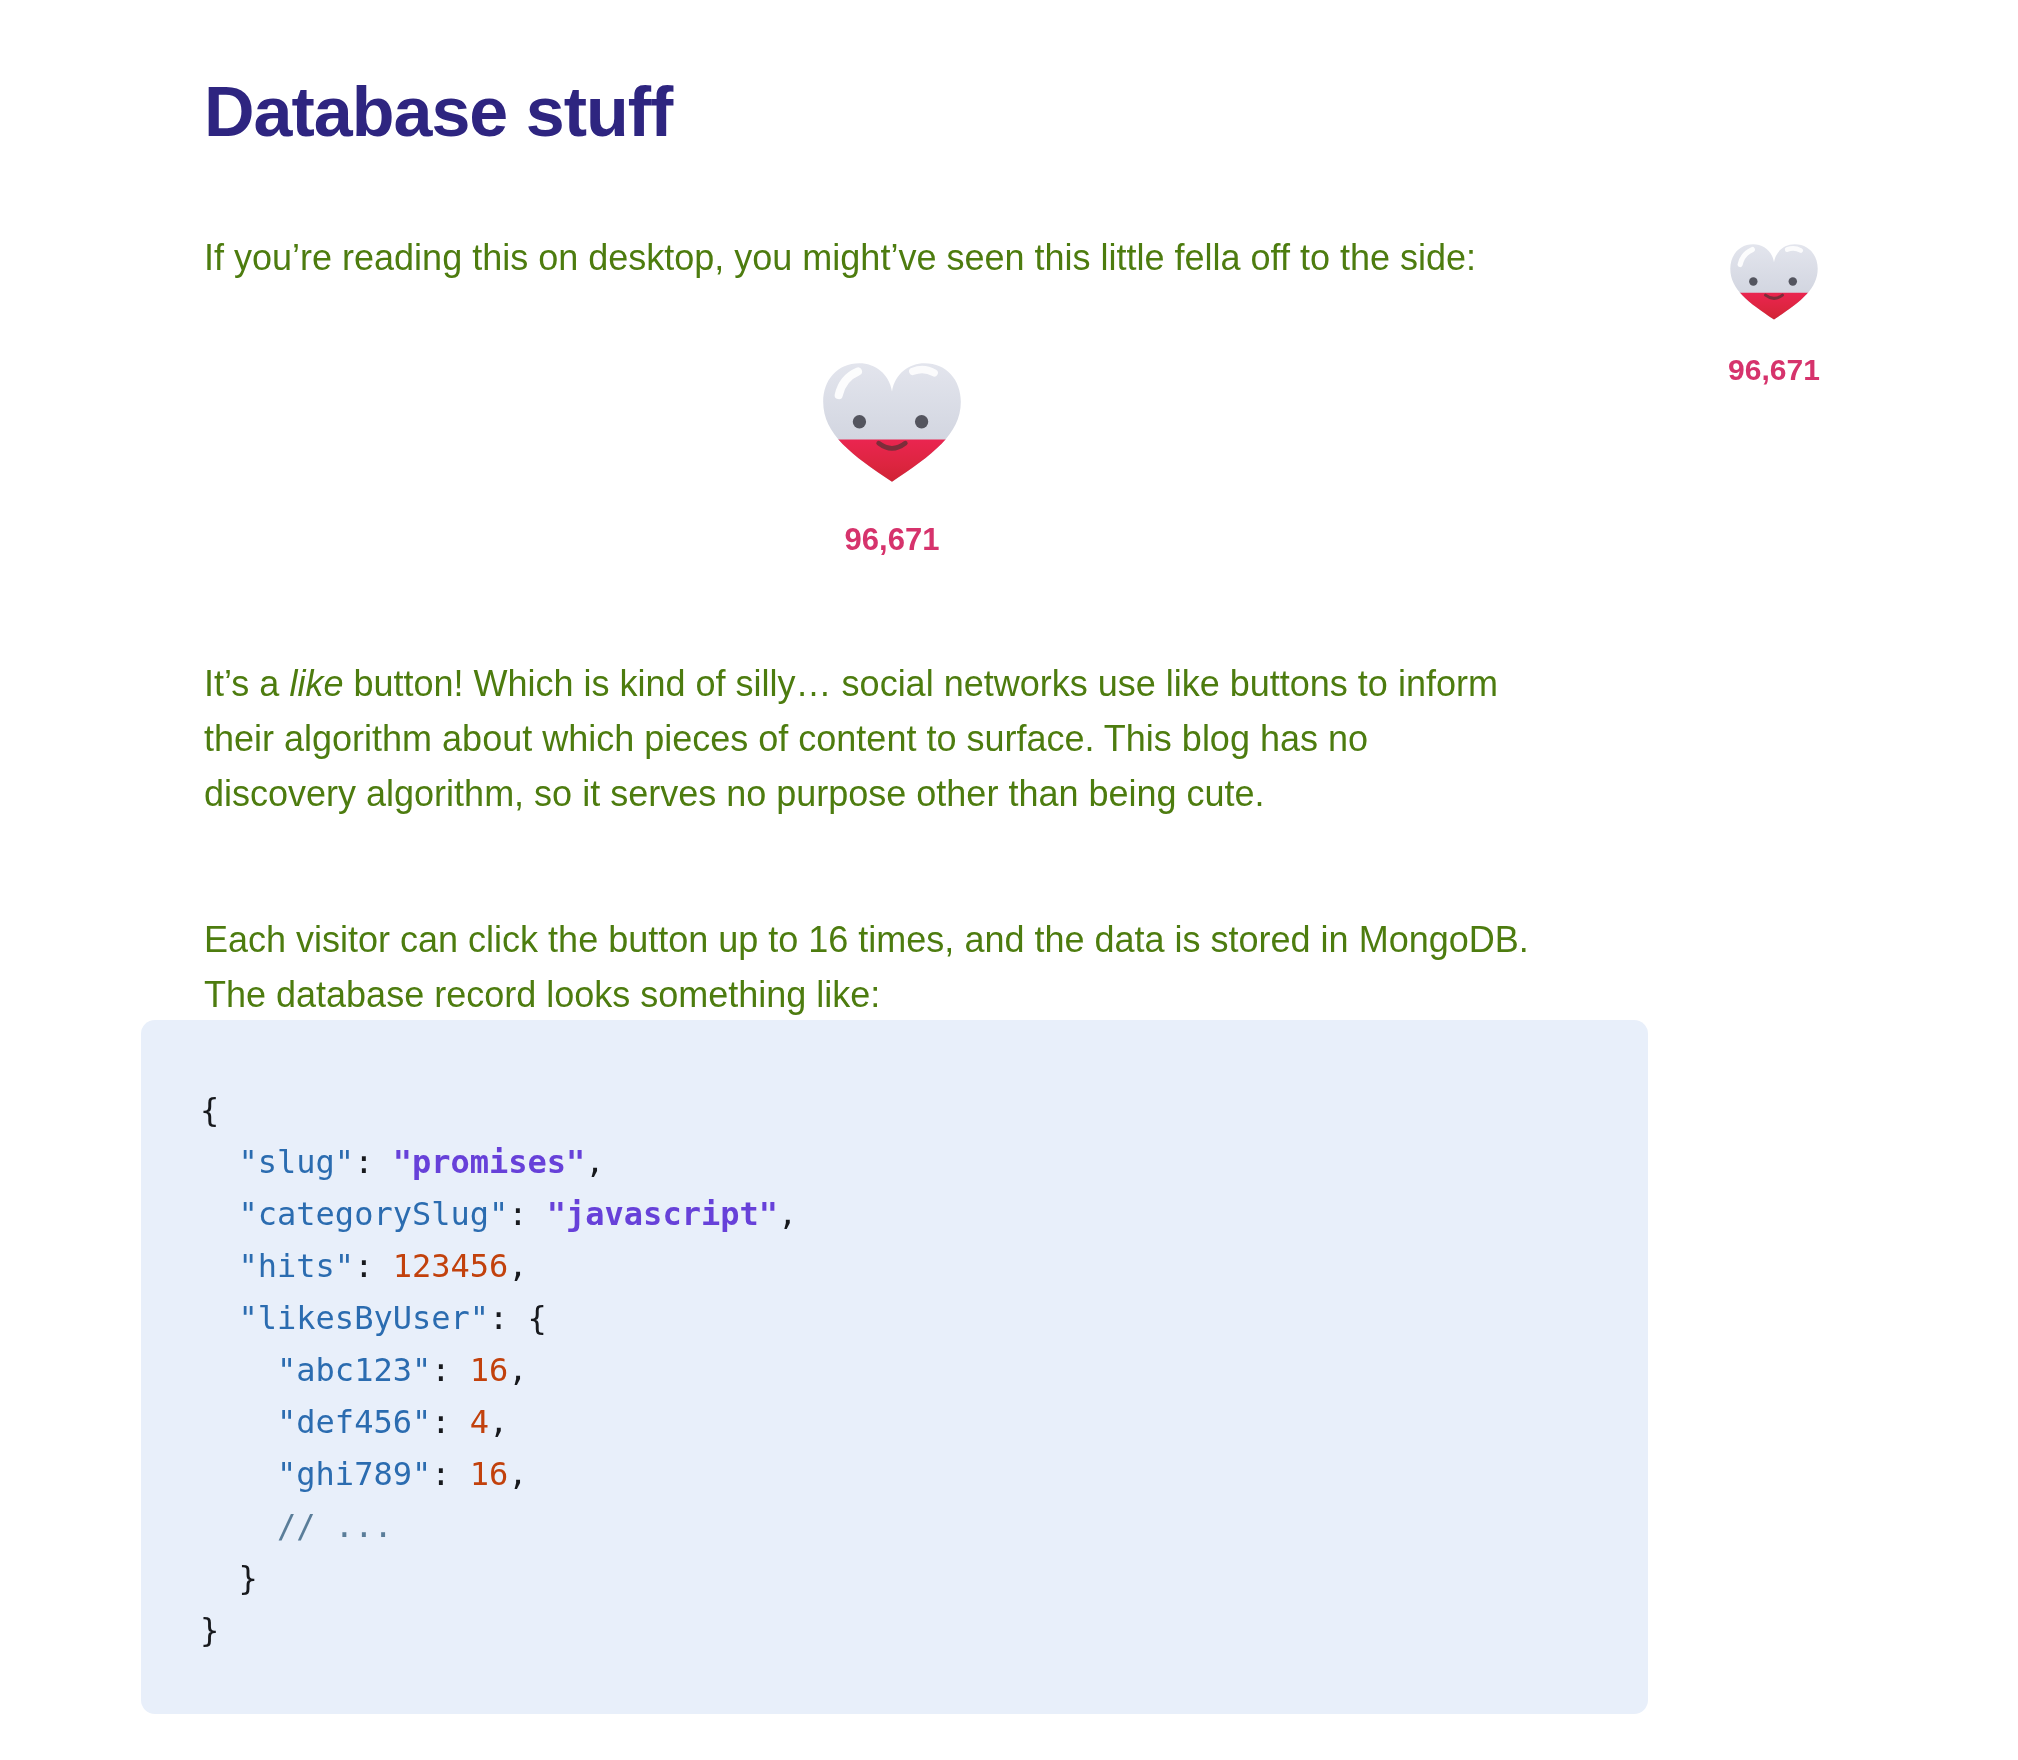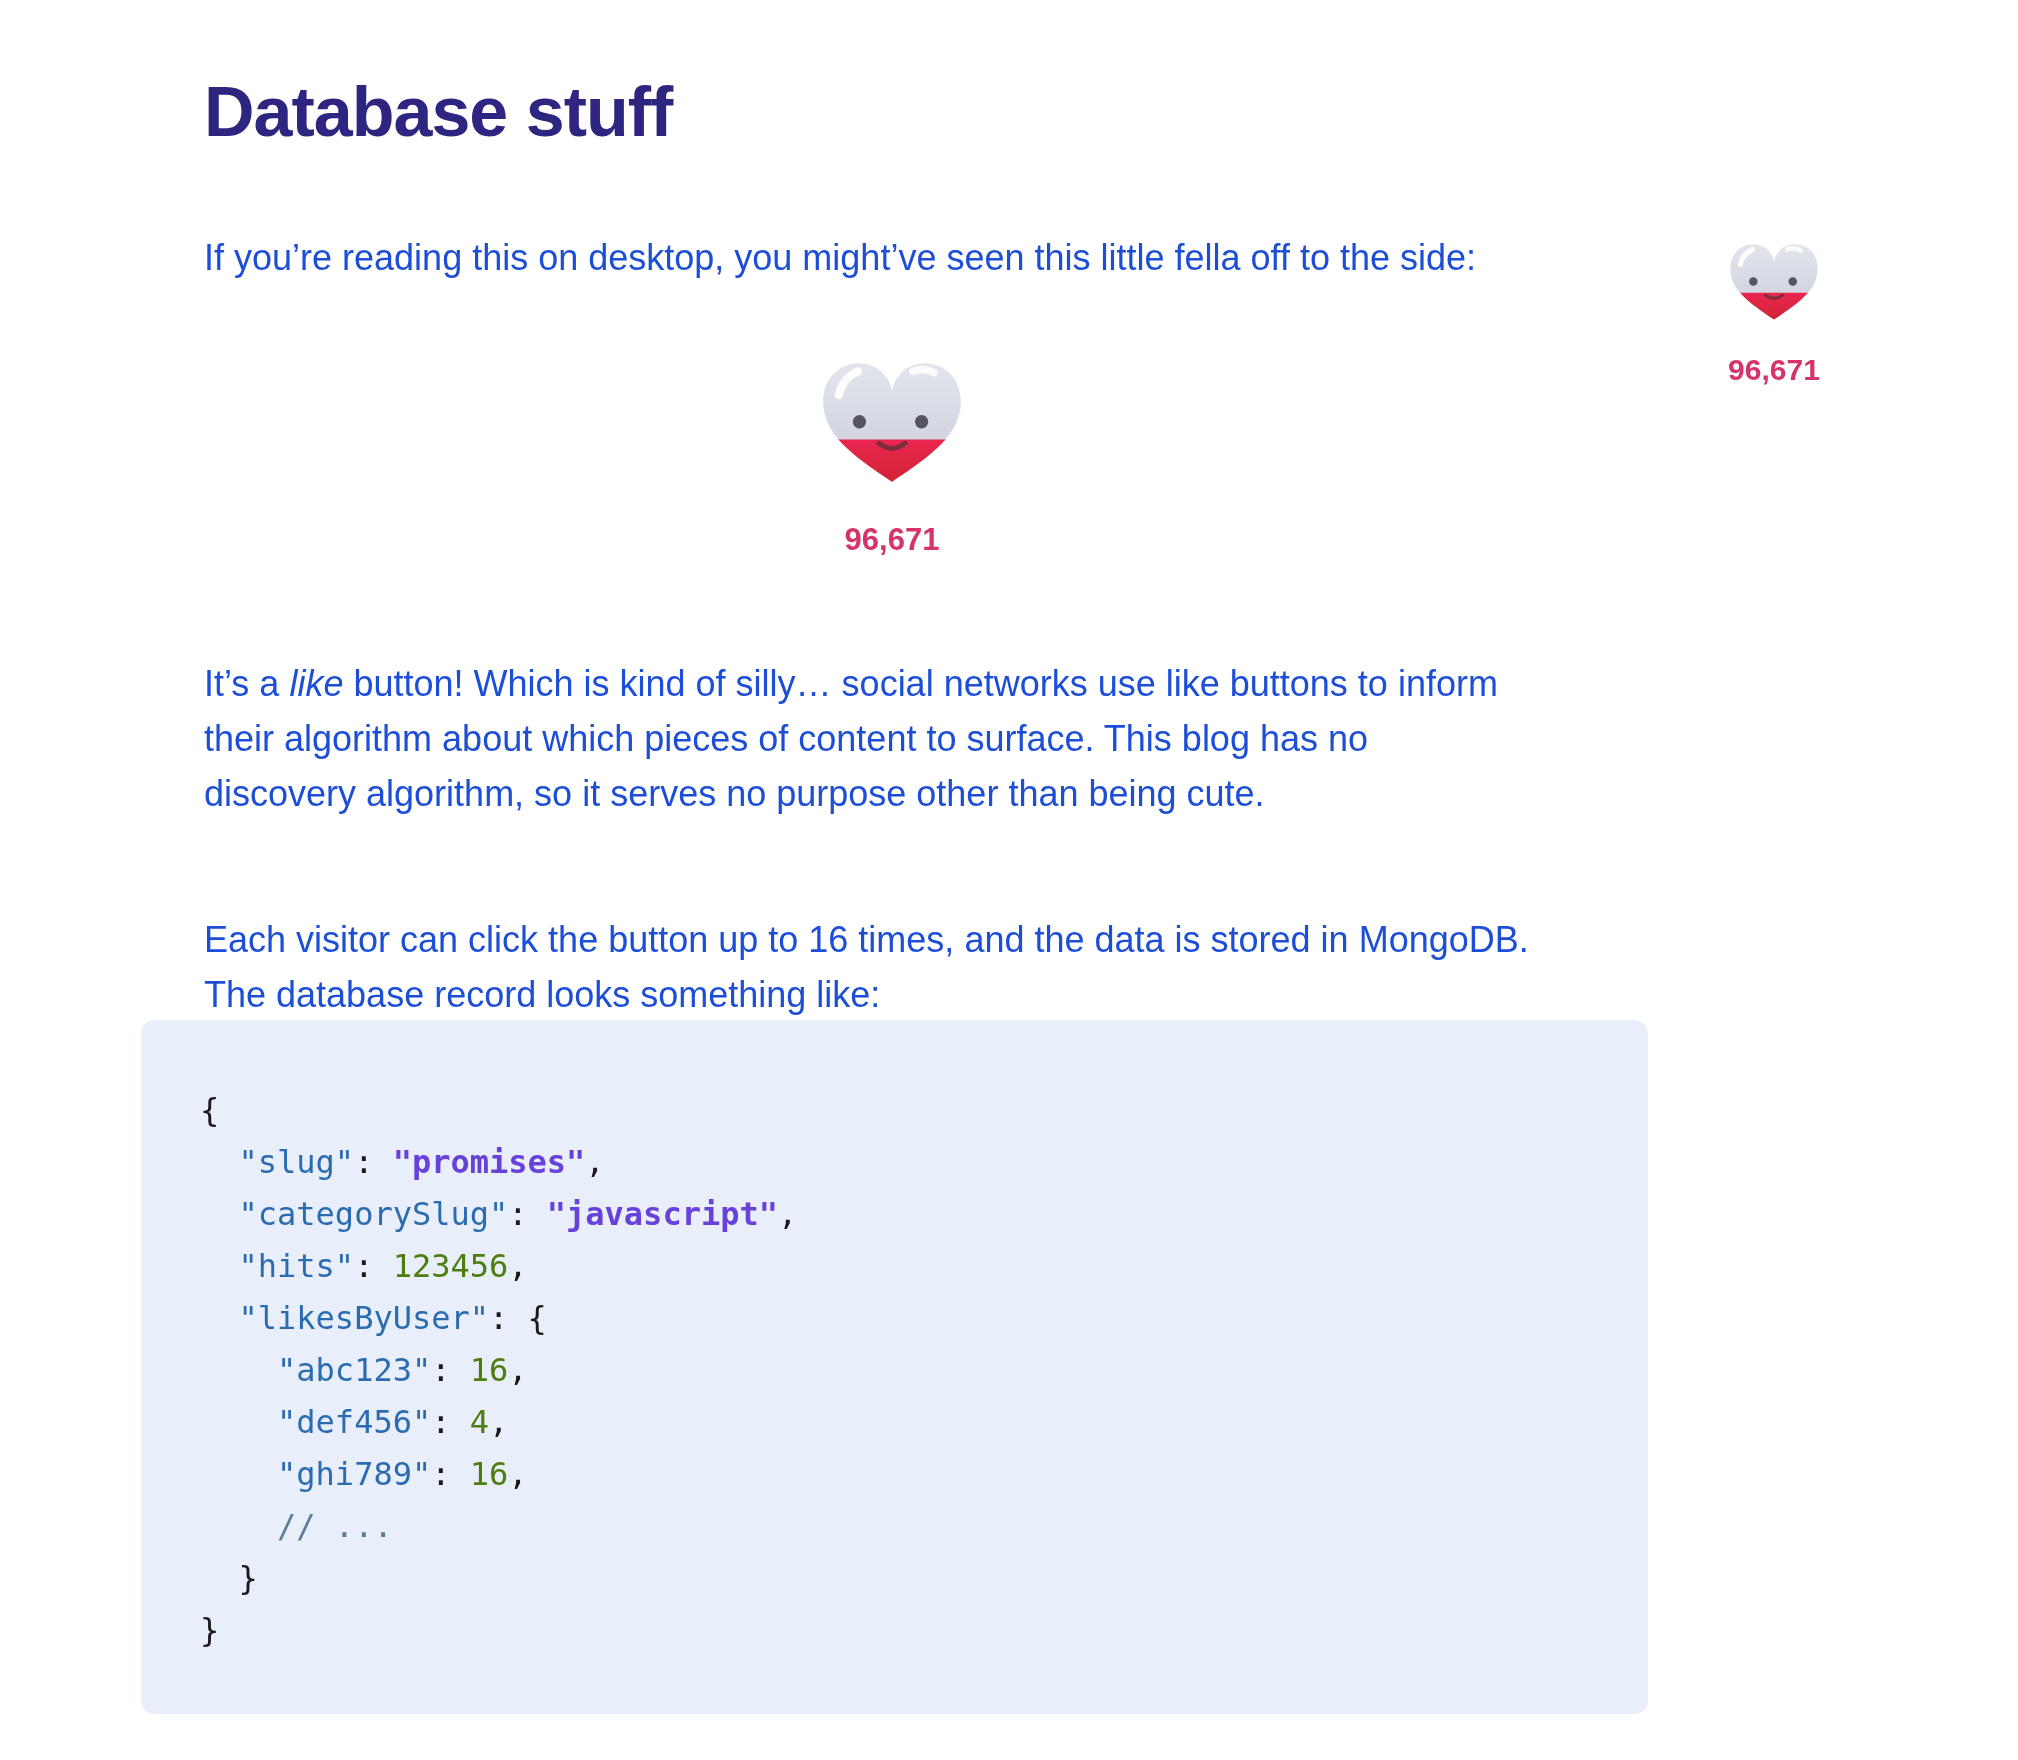--- a/index.html
+++ b/index.html
@@ -22,21 +22,21 @@
     font-weight: 700;
     letter-spacing: -1px;
     color: #2e2580;
   }
   .para {
     position: absolute;
     left: 188px;
     width: 1620px;
     font-size: 36px;
     line-height: 55px;
-    color: #1d4ed8;
+    color: #4d7c0f;
     white-space: pre-line;
   }
   .para-intro { top: 230px; }
   .para-like  { top: 656px; }
   .para-mongo { top: 912px; }
   .para em { font-style: italic; }
 
   .like-figure {
     position: absolute;
     left: 802px;
@@ -78,21 +78,21 @@
     font-family: "DejaVu Sans Mono", monospace;
     font-size: 32px;
     line-height: 52px;
     height: 52px;
     white-space: pre;
     color: #17191d;
   }
   .tok-p { color: #17191d; }
   .tok-k { color: #2b6cb0; }
   .tok-s { color: #6741d9; font-weight: 700; }
-  .tok-n { color: #4d7c0f; }
+  .tok-n { color: #c2410c; }
   .tok-c { color: #5a7d99; }
 </style>
 </head>
 <body>
 
 <div class="page">
 
   <h2 class="section-heading">Database stuff</h2>
 
   <p class="para para-intro">If you’re reading this on desktop, you might’ve seen this little fella off to the side:</p>

